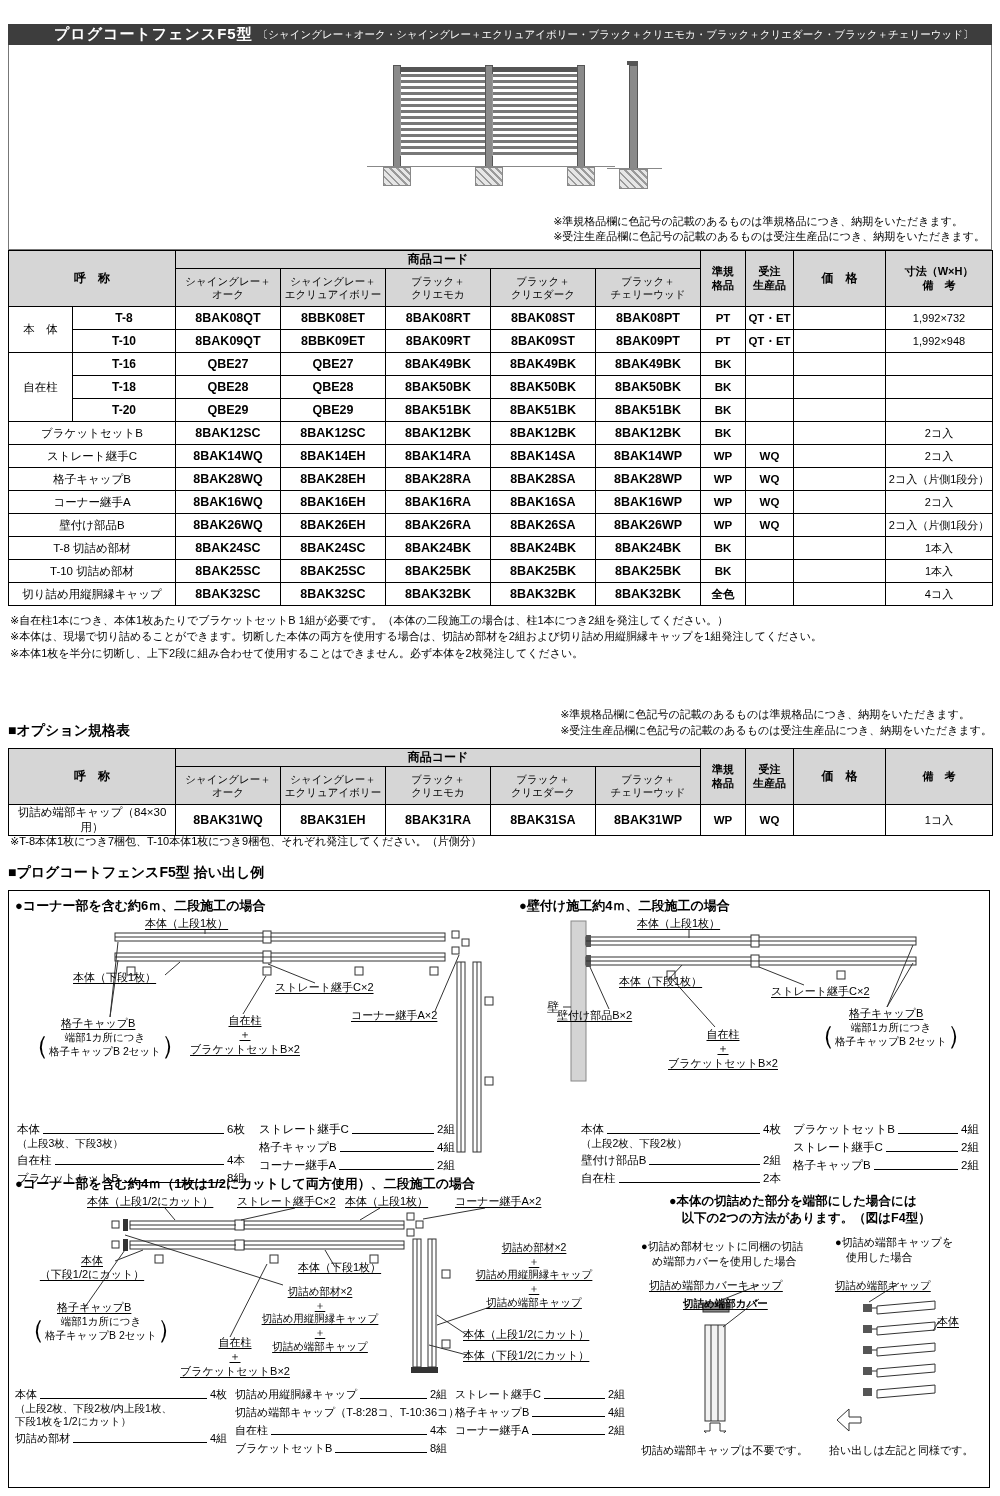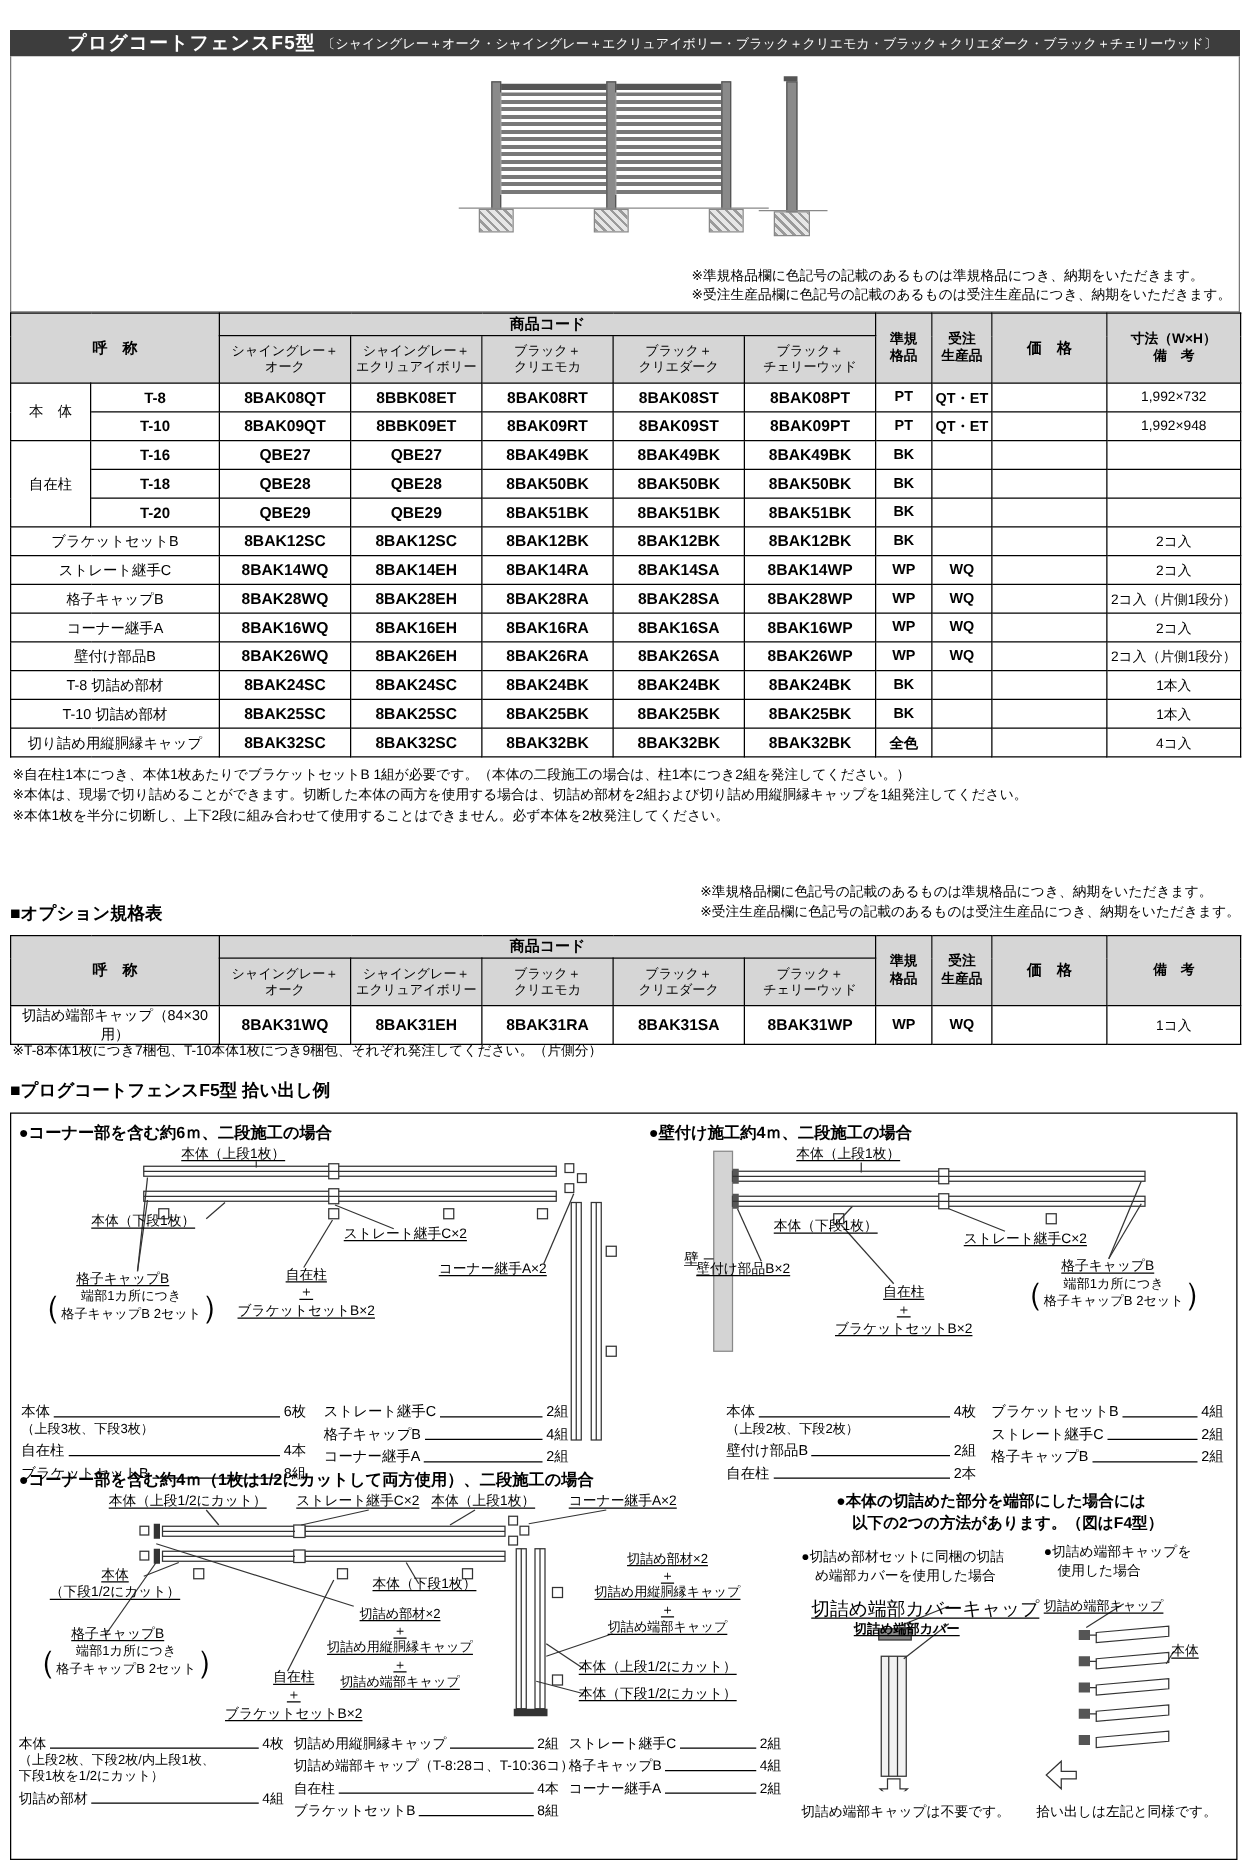--- a/index.html
+++ b/index.html
@@ -741,21 +741,21 @@
         <rect x="224" y="115" width="9" height="8"></rect>
       </g>
       <line x1="233" y1="35" x2="238" y2="35"></line>
         <line x1="233" y1="56" x2="238" y2="56"></line>
       <line x1="233" y1="77" x2="238" y2="77"></line>
         <line x1="233" y1="98" x2="238" y2="98"></line>
       <line x1="260" y1="10" x2="230" y2="29"></line>
       <line x1="300" y1="48" x2="294" y2="58"></line>
       <polygon points="222,144 210,144 210,136 198,147 210,158 210,150 222,150" fill="#fff" stroke="#333"></polygon>
     </svg>
-    <div class="dlabel u" style="left:10px;top:92px;font-size:15px;">切詰め端部カバーキャップ</div>
+    <div class="dlabel u" style="left:10px;top:92px;font-size:11px;">切詰め端部カバーキャップ</div>
     <div class="dlabel u" style="left:44px;top:110px;font-size:10.5px;font-weight:bold;">切詰め端部カバー</div>
     <div class="dlabel u" style="left:196px;top:92px;font-size:10.5px;">切詰め端部キャップ</div>
     <div class="dlabel u" style="left:298px;top:128px;">本体</div>
     <div class="sub11 abs" style="left:2px;top:256px;">切詰め端部キャップは不要です。</div>
     <div class="sub11 abs" style="left:190px;top:256px;">拾い出しは左記と同様です。</div>
   </div>
 
 </div>
 
 </body></html>

